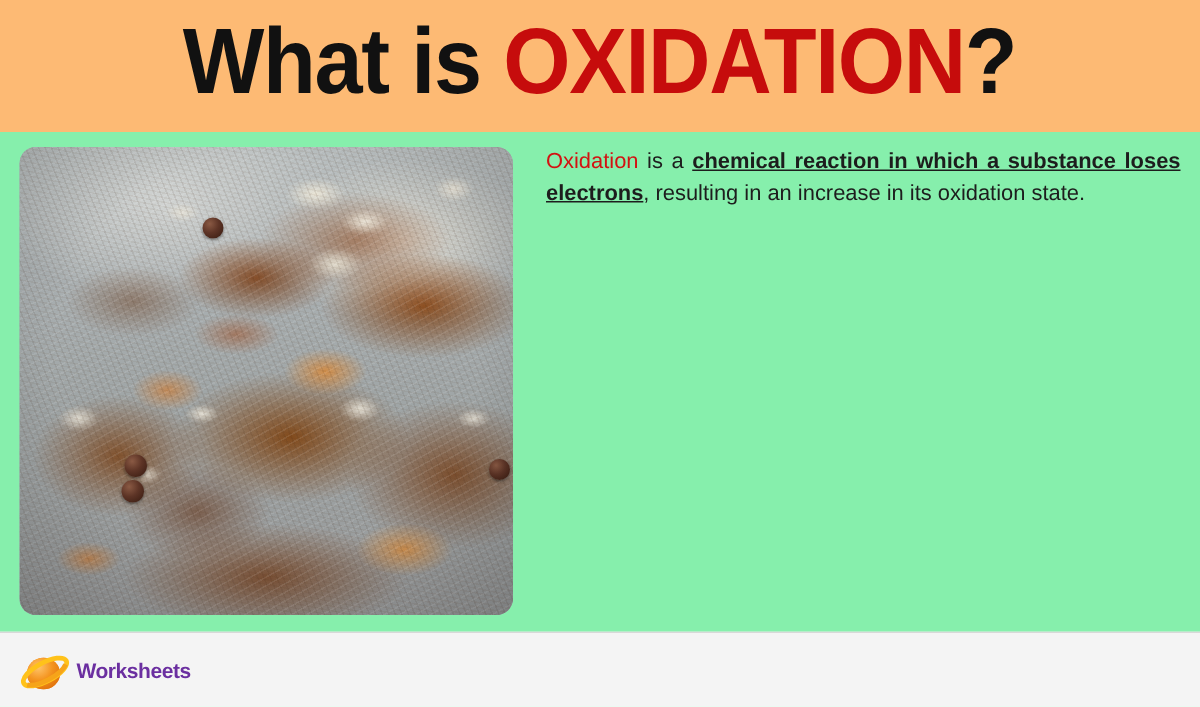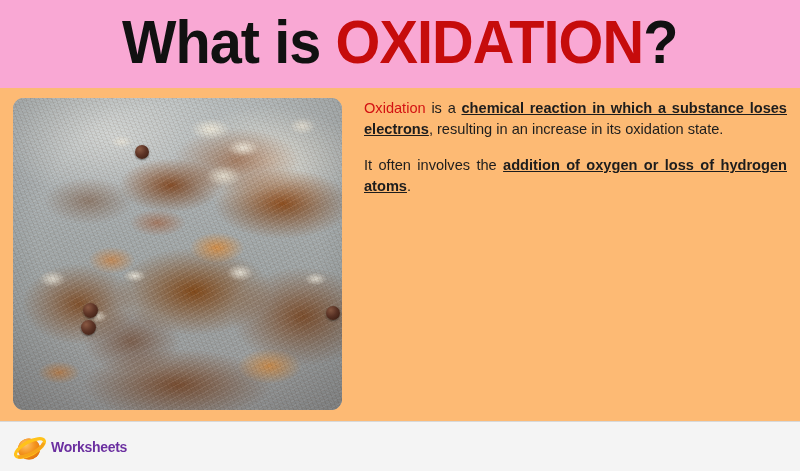--- a/index.html
+++ b/index.html
@@ -18,21 +18,21 @@
     width: 800px;
     height: 471px;
     background: #ffffff;
     display: flex;
     flex-direction: column;
   }
 
   
   .header {
     height: 88px;
-    background: #f9a8d4;
+    background: #fdba74;
     display: flex;
     align-items: center;
     justify-content: center;
     flex: 0 0 auto;
   }
   .title {
     font-family: "Liberation Sans", sans-serif;
     font-weight: bold;
     font-size: 62px;
     letter-spacing: -1px;
@@ -47,21 +47,21 @@
   .title .accent { color: #c60c0c; }
   .title .dark { color: #111111; }
 
   
   .content {
     flex: 1 1 auto;
     position: relative;
     display: flex;
     padding: 10px 12px 0 13px;
     box-sizing: border-box;
-    background: #fdba74;
+    background: #86efac;
   }
 
   
   .photo-wrap {
     width: 329px;
     height: 312px;
     flex: 0 0 auto;
     border-radius: 11px;
     overflow: hidden;
     position: relative;
@@ -232,23 +232,20 @@
       <div class="rivet" style="left:68px;top:222px;width:15px;height:15px;"></div>
       <div class="rivet" style="left:313px;top:208px;width:14px;height:14px;"></div>
       <div class="vignette"></div>
     </div>
 
     <div class="textcol">
       <p class="para">
         <span class="kw-red">Oxidation</span><span> is a </span><span class="kw-bold">chemical reaction in which a substance loses electrons</span><span>, resulting in an increase in its oxidation state.</span>
       </p>
 
-      <p class="para">
-        <span>It often involves the </span><span class="kw-bold">addition of oxygen or loss of hydrogen atoms</span><span>.</span>
-      </p>
 
 
     </div>
   </div>
 
   <div class="footer">
     <div class="logo">
       <div class="planet">
         <svg width="34" height="32" viewBox="0 0 34 32">
           <ellipse cx="15" cy="18" rx="11" ry="10.5" fill="#f08a1e"></ellipse>

